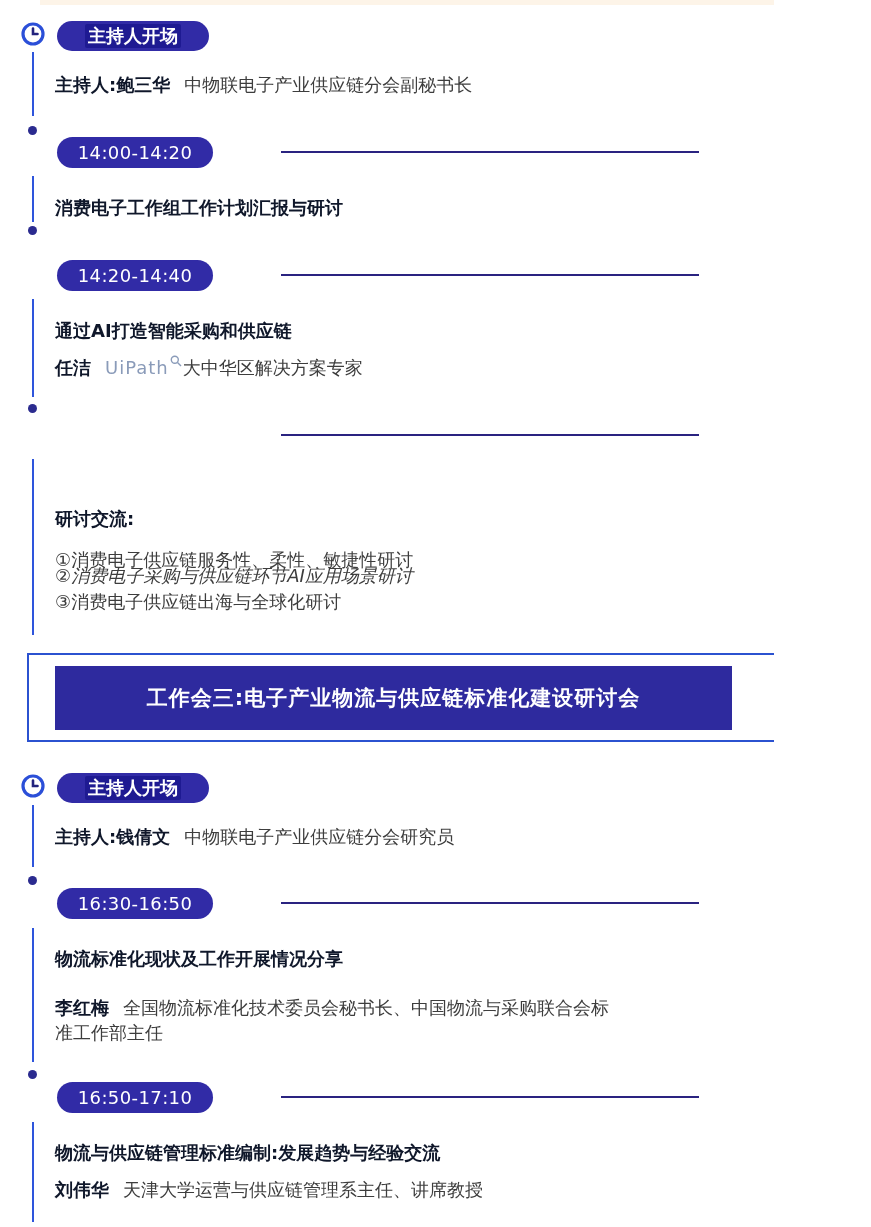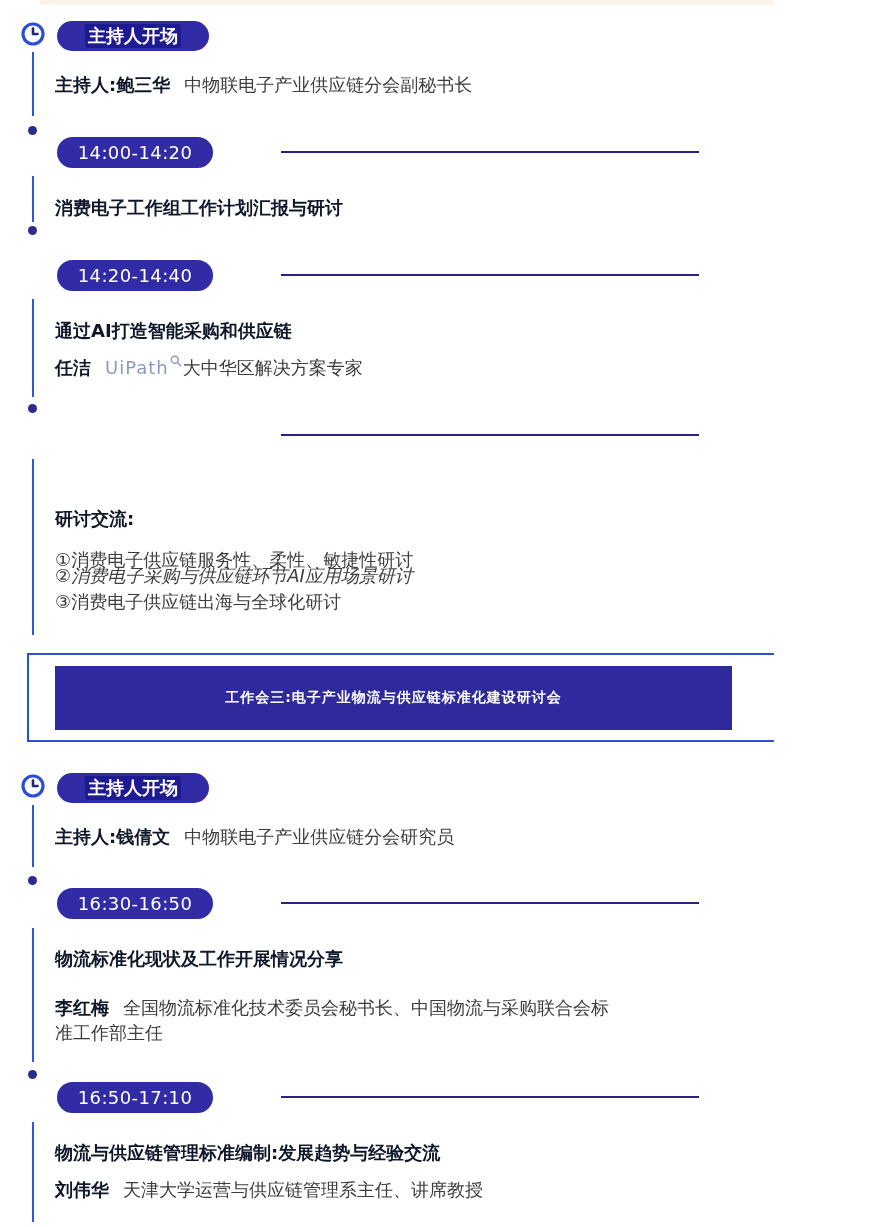--- a/index.html
+++ b/index.html
@@ -25,21 +25,21 @@
   .hline{height:2px;background:#2A2380;}
   .txt{font-size:18px;line-height:26px;color:#3d3d3d;white-space:nowrap;}
   .bold{font-weight:bold;color:#0f172a;}
   .gap{margin-left:14px;}
   .org{color:#8A9BB9;letter-spacing:1px;}
   .supicon{position:relative;top:-7px;margin:0 1px;}
   .banner-outer{
     box-sizing:border-box;border:2px solid #2B52D0;background:#ffffff;
   }
   .banner-inner{
-    background:#2E2A9E;color:#ffffff;font-weight:bold;font-size:14px;
+    background:#2E2A9E;color:#ffffff;font-weight:bold;font-size:21px;
     display:flex;align-items:center;justify-content:center;
     letter-spacing:1px;
   }
 </style>
 </head>
 <body>
 
 <div class="page">
 
   <div class="abs strip" style="left:40px;top:0;width:831px;height:5px;"></div>

